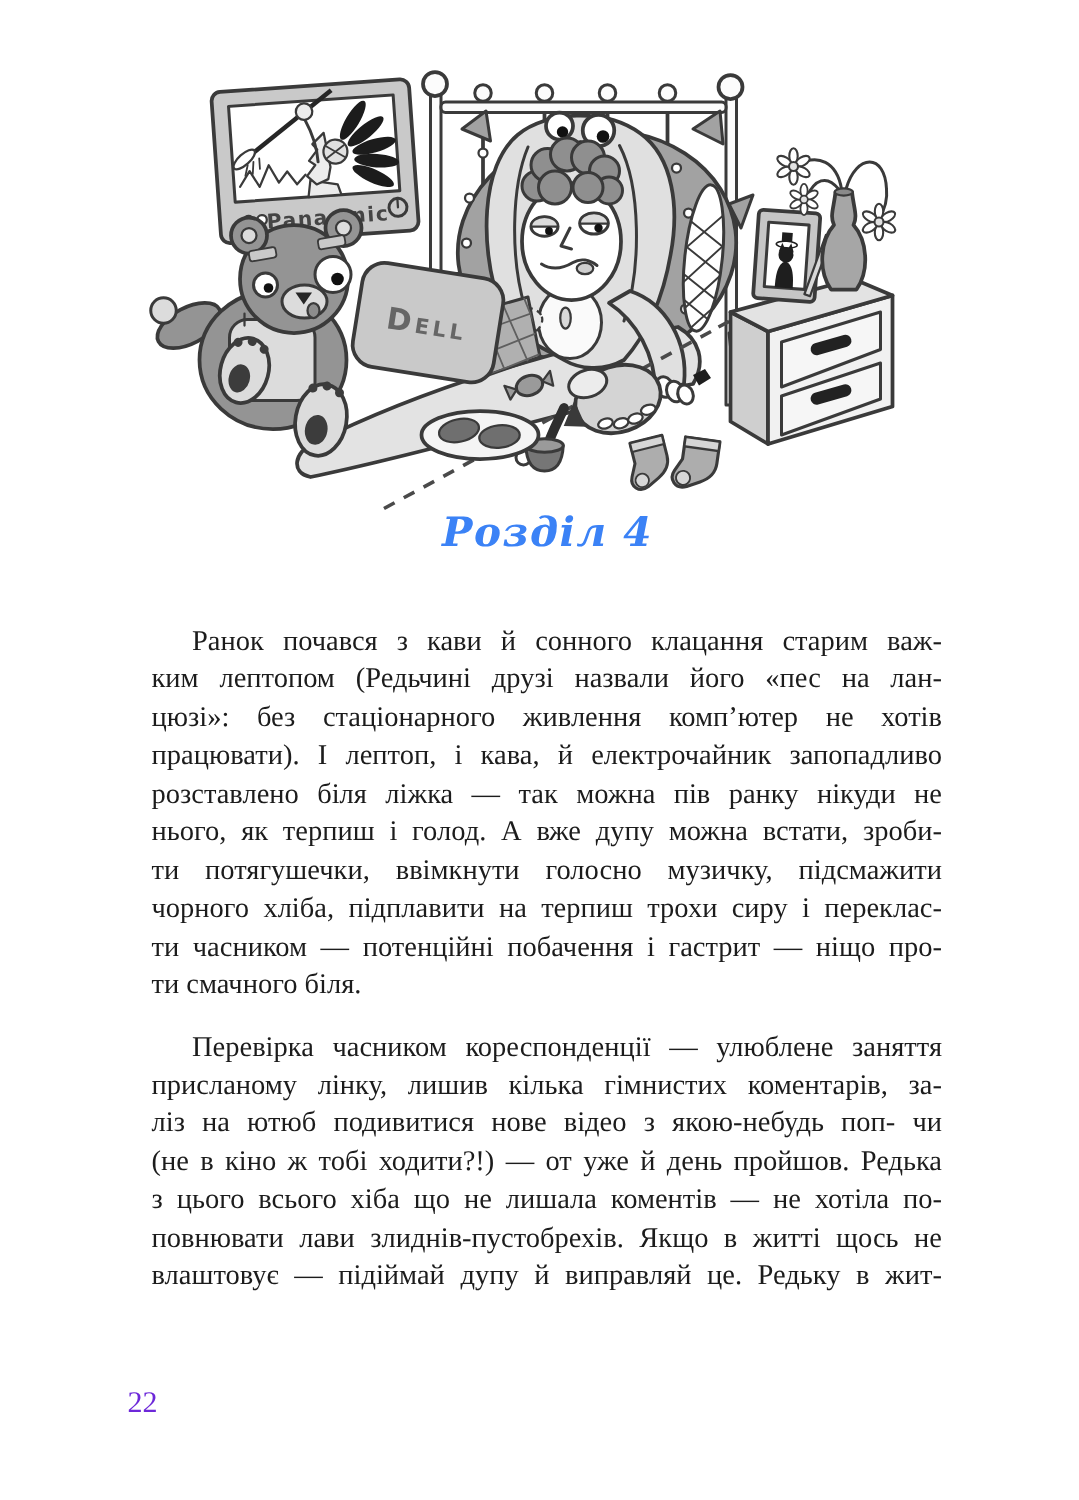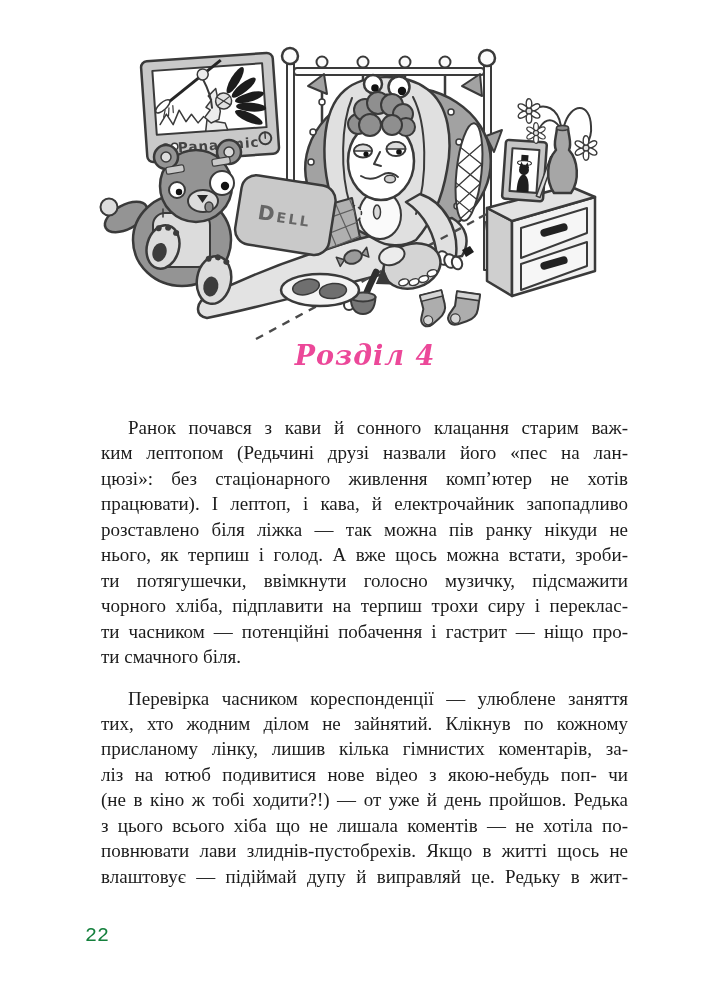--- a/index.html
+++ b/index.html
@@ -9,31 +9,31 @@
   }
   .illustration { position:absolute; top:0; left:0; }
   .ol  { stroke:#3a3a3a; stroke-width:2.5; stroke-linecap:round; stroke-linejoin:round; }
   .s2  { stroke-width:2; }
   .s15 { stroke-width:1.5; }
   .s12 { stroke-width:1.2; }
   .nf  { fill:none; }
   .chapter-heading {
     position:absolute; top:340px; left:85px; width:560px; text-align:center;
     font-family:"DejaVu Serif", serif; font-style:italic; font-weight:bold;
-    font-size:27px; letter-spacing:1px; color:#ec4899;
+    font-size:27px; letter-spacing:1px; color:#3b82f6;
   }
   .text-block { position:absolute; top:399px; left:85px; width:559px; }
   .para { margin:16px; padding:0; }
   .line {
     display:block; font-size:19px; line-height:25.45px;
     text-align:justify; text-align-last:justify; color:#1c1c1c;
   }
   .line.indent { text-indent:27px; }
   .line.flush-last { text-align-last:left; }
-  .page-number { position:absolute; top:924px; left:85px; font-size:20px; color:#15803d;font-family:Liberation Mono, monospace; }
+  .page-number { position:absolute; top:924px; left:85px; font-size:20px; color:#6d28d9; }
   svg text { user-select:none; }
 </style>
 </head>
 <body>
 
 <div class="page">
 
   <svg class="illustration" width="719" height="360" viewBox="0 0 719 360" xmlns="http://www.w3.org/2000/svg">
     <defs>
       <clipPath id="latClip">
@@ -313,29 +313,28 @@
 
   <div class="chapter-heading">Розділ 4</div>
 
   <div class="text-block">
     <p class="para">
       <span class="line indent">Ранок почався з кави й сонного клацання старим важ-</span>
       <span class="line">ким лептопом (Редьчині друзі назвали його «пес на лан-</span>
       <span class="line">цюзі»: без стаціонарного живлення комп’ютер не хотів</span>
       <span class="line">працювати). І лептоп, і кава, й електрочайник запопадливо</span>
       <span class="line">розставлено біля ліжка — так можна пів ранку нікуди не</span>
-      <span class="line">нього, як терпиш і голод. А вже щось можна встати, зроби-</span>
+      <span class="line">нього, як терпиш і голод. А вже дупу можна встати, зроби-</span>
       <span class="line">ти потягушечки, ввімкнути голосно музичку, підсмажити</span>
       <span class="line">чорного хліба, підплавити на терпиш трохи сиру і переклас-</span>
       <span class="line">ти часником — потенційні побачення і гастрит — ніщо про-</span>
       <span class="line flush-last">ти смачного біля.</span>
     </p>
     <p class="para">
       <span class="line indent">Перевірка часником кореспонденції — улюблене заняття</span>
-      <span class="line">тих, хто жодним ділом не зайнятий. Клікнув по кожному</span>
       <span class="line">присланому лінку, лишив кілька гімнистих коментарів, за-</span>
       <span class="line">ліз на ютюб подивитися нове відео з якою-небудь поп- чи</span>
       <span class="line">(не в кіно ж тобі ходити?!) — от уже й день пройшов. Редька</span>
       <span class="line">з цього всього хіба що не лишала коментів — не хотіла по-</span>
       <span class="line">повнювати лави злиднів-пустобрехів. Якщо в житті щось не</span>
       <span class="line">влаштовує — підіймай дупу й виправляй це. Редьку в жит-</span>
     </p>
   </div>
 
   <div class="page-number">22</div>

